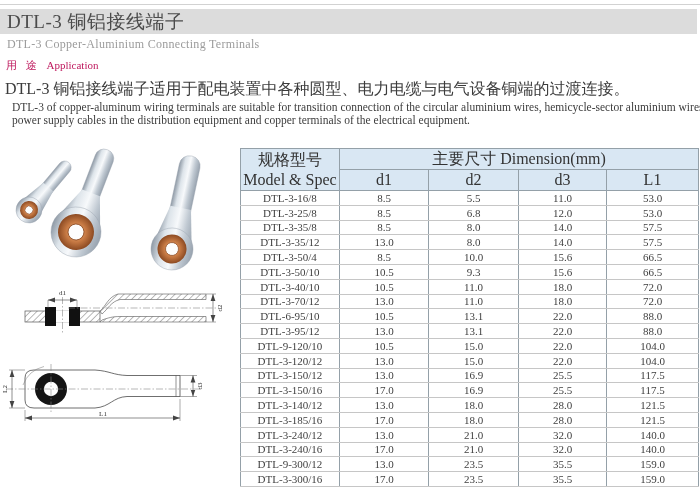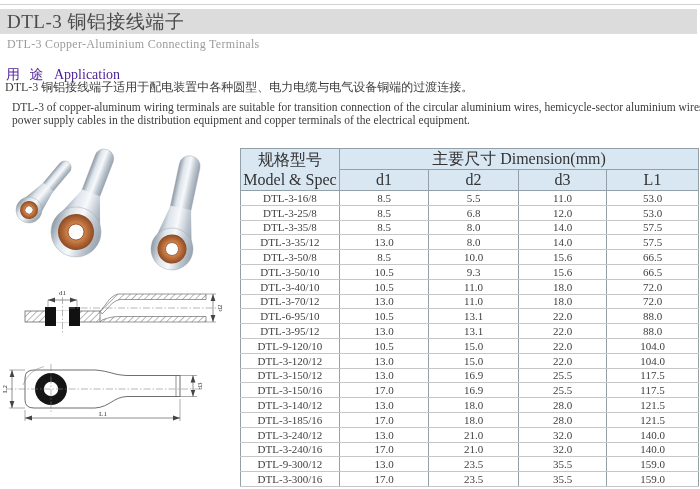--- a/index.html
+++ b/index.html
@@ -6,24 +6,24 @@
   body{
     width:700px;height:489px;position:relative;background:#fff;overflow:hidden;
     font-family:"Liberation Serif", serif;
   }
   .top-rule{position:absolute;top:4px;left:0;width:700px;height:1px;background:#d2d2d2;}
   .title-bar{position:absolute;top:9px;left:0;width:697px;height:25px;background:var(--title-bar-bg,#dcdcdc);}
   .title-bar h1{margin:0;padding:0 0 0 7px;font-size:19px;font-weight:normal;letter-spacing:.5px;
     color:var(--title-text,#4b4b4b);line-height:25px;}
   .subtitle{position:absolute;top:37px;left:7px;font-size:12px;letter-spacing:.3px;
     color:var(--subtitle-text,#9b9b9b);}
-  .app-heading{position:absolute;top:66px;left:6px;font-size:14px;color:#4c1d95;}
+  .app-heading{position:absolute;top:58px;left:6px;font-size:11px;color:#be185d;}
   .app-heading .zh{letter-spacing:3px;}
   .app-heading .en{margin-left:4px;}
-  .app-zh{position:absolute;top:79px;left:5px;margin:0;font-size:12px;color:var(--body-text,#3c3c3c);}
+  .app-zh{position:absolute;top:79px;left:5px;margin:0;font-size:16px;color:var(--body-text,#3c3c3c);}
   .app-en{position:absolute;top:93px;left:4px;width:695px;margin:8px;font-size:11.5px;line-height:12.5px;
     color:var(--body-text,#3c3c3c);}
 
   .photo{position:absolute;left:0;top:142px;width:235px;height:148px;}
   .sec{position:absolute;left:0;top:284px;width:235px;height:58px;}
   .topv{position:absolute;left:0;top:363px;width:235px;height:62px;}
 
   table.spec{position:absolute;left:240px;top:148px;width:458px;border-collapse:collapse;
     table-layout:fixed;text-align:center;color:#3f3f3f;
     border:1px solid var(--table-border,#94a0a8);}
@@ -193,21 +193,21 @@
         <td>57.5</td>
       </tr>
       <tr>
         <td>DTL-3-35/12</td>
         <td>13.0</td>
         <td>8.0</td>
         <td>14.0</td>
         <td>57.5</td>
       </tr>
       <tr>
-        <td>DTL-3-50/8</td>
+        <td>DTL-3-50/4</td>
         <td>8.5</td>
         <td>10.0</td>
         <td>15.6</td>
         <td>66.5</td>
       </tr>
       <tr>
         <td>DTL-3-50/10</td>
         <td>10.5</td>
         <td>9.3</td>
         <td>15.6</td>

